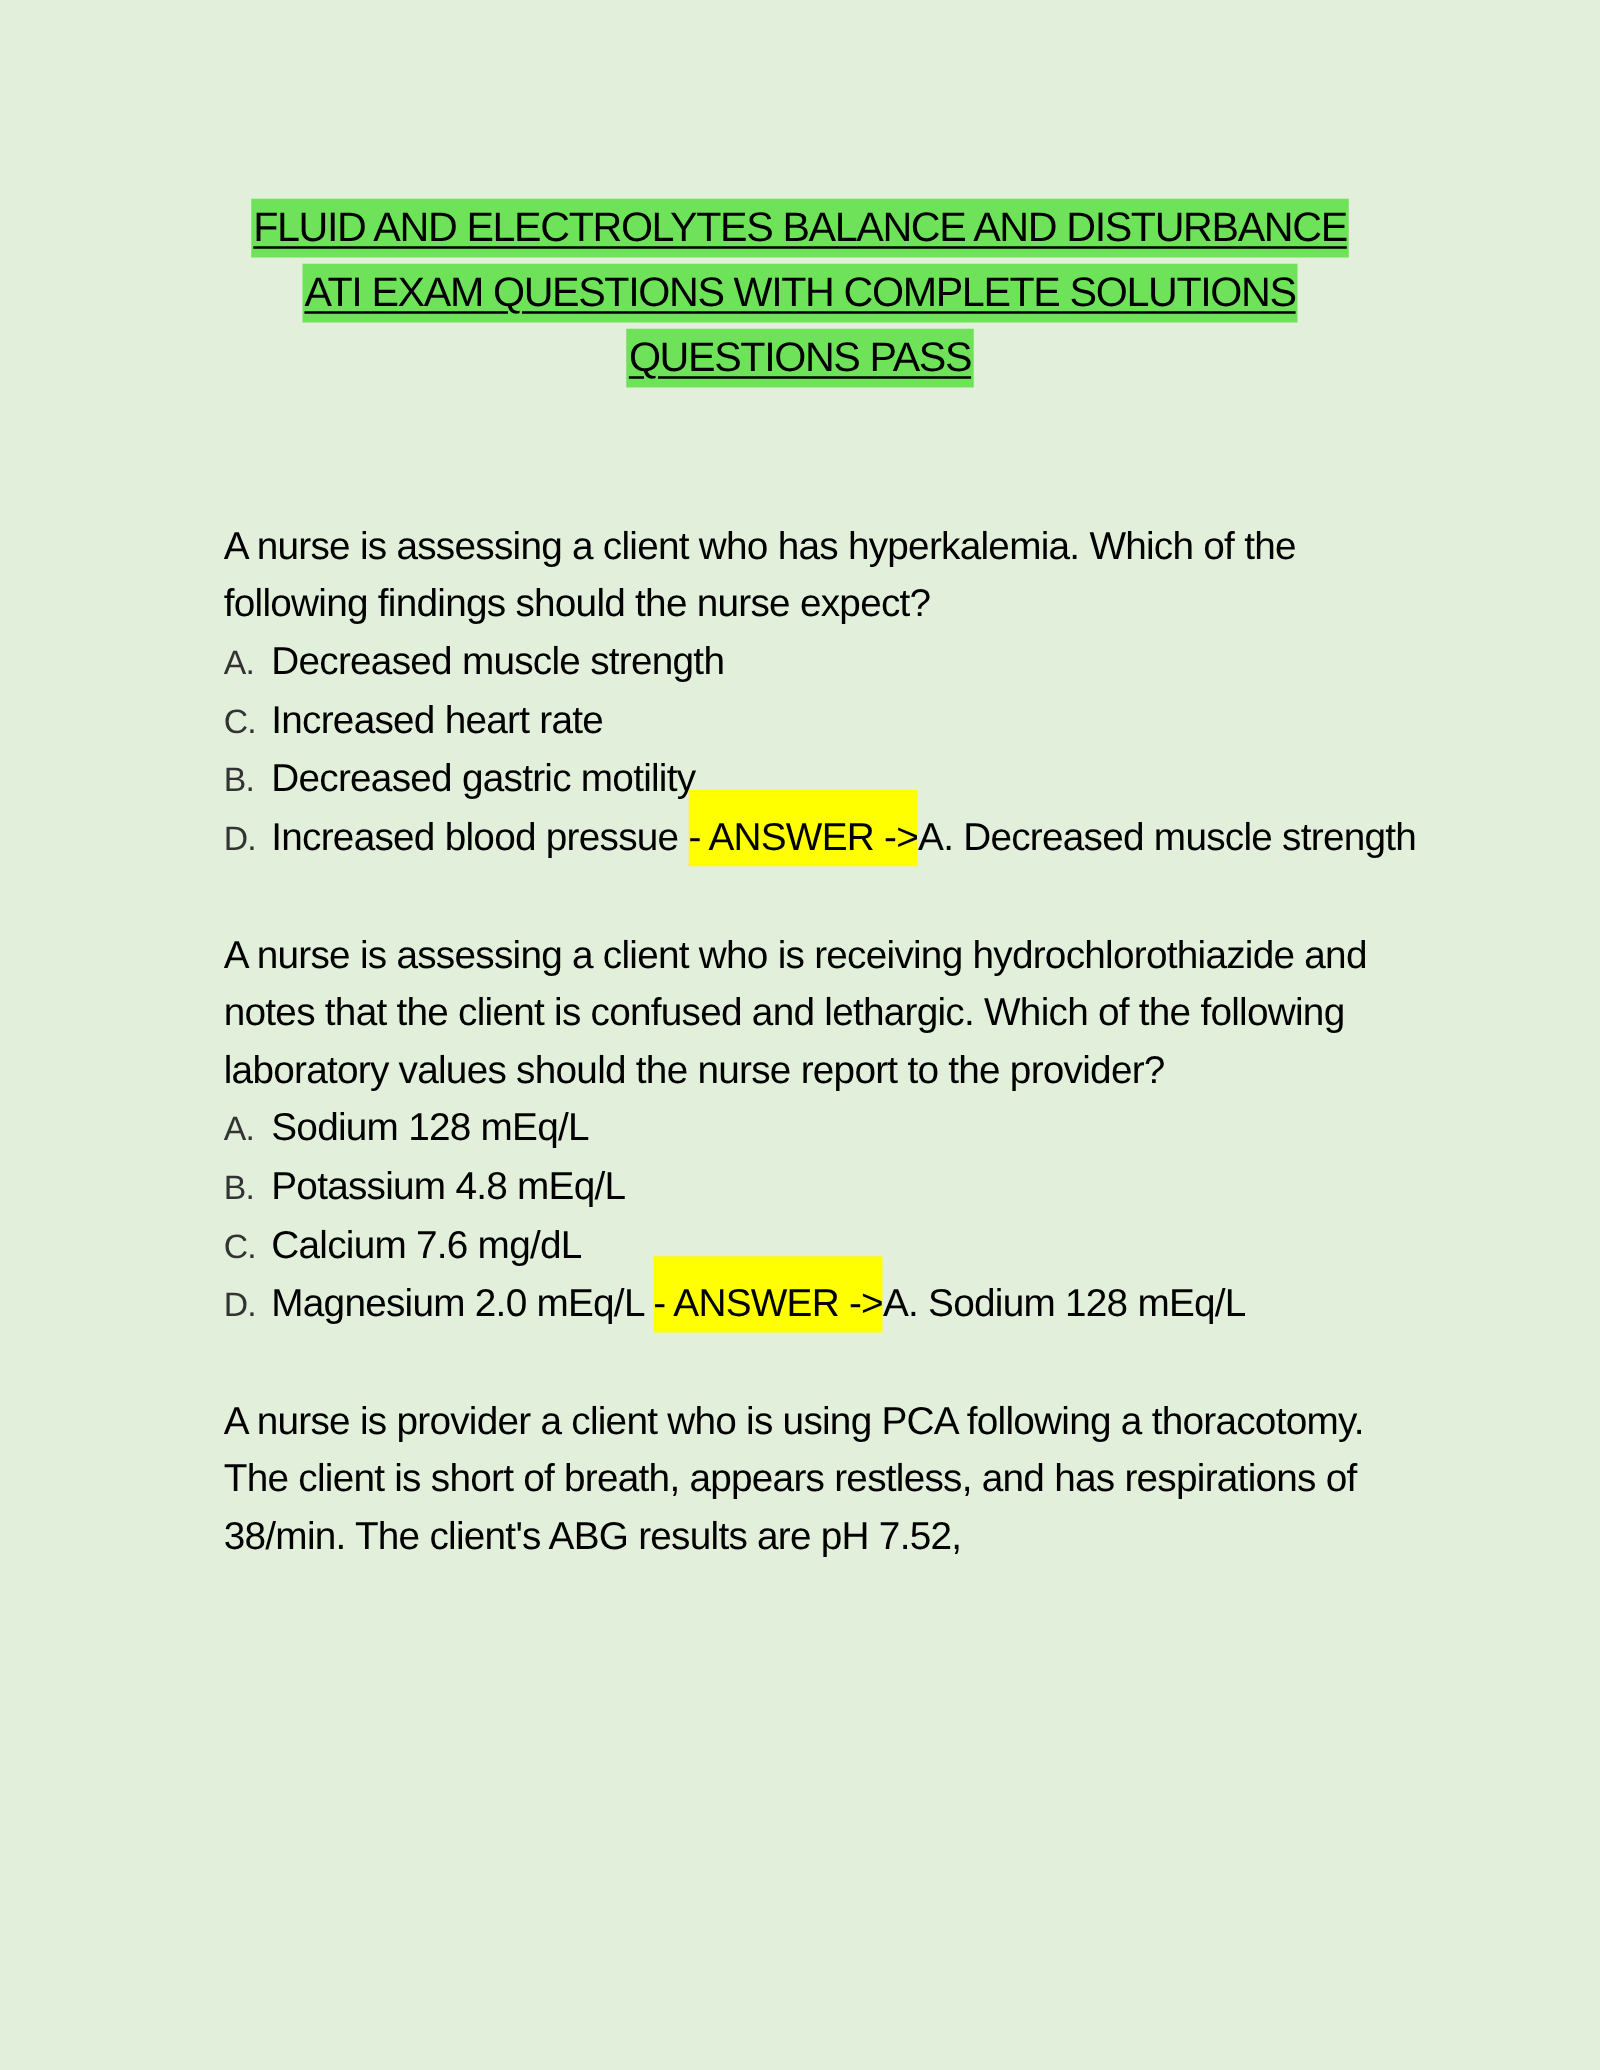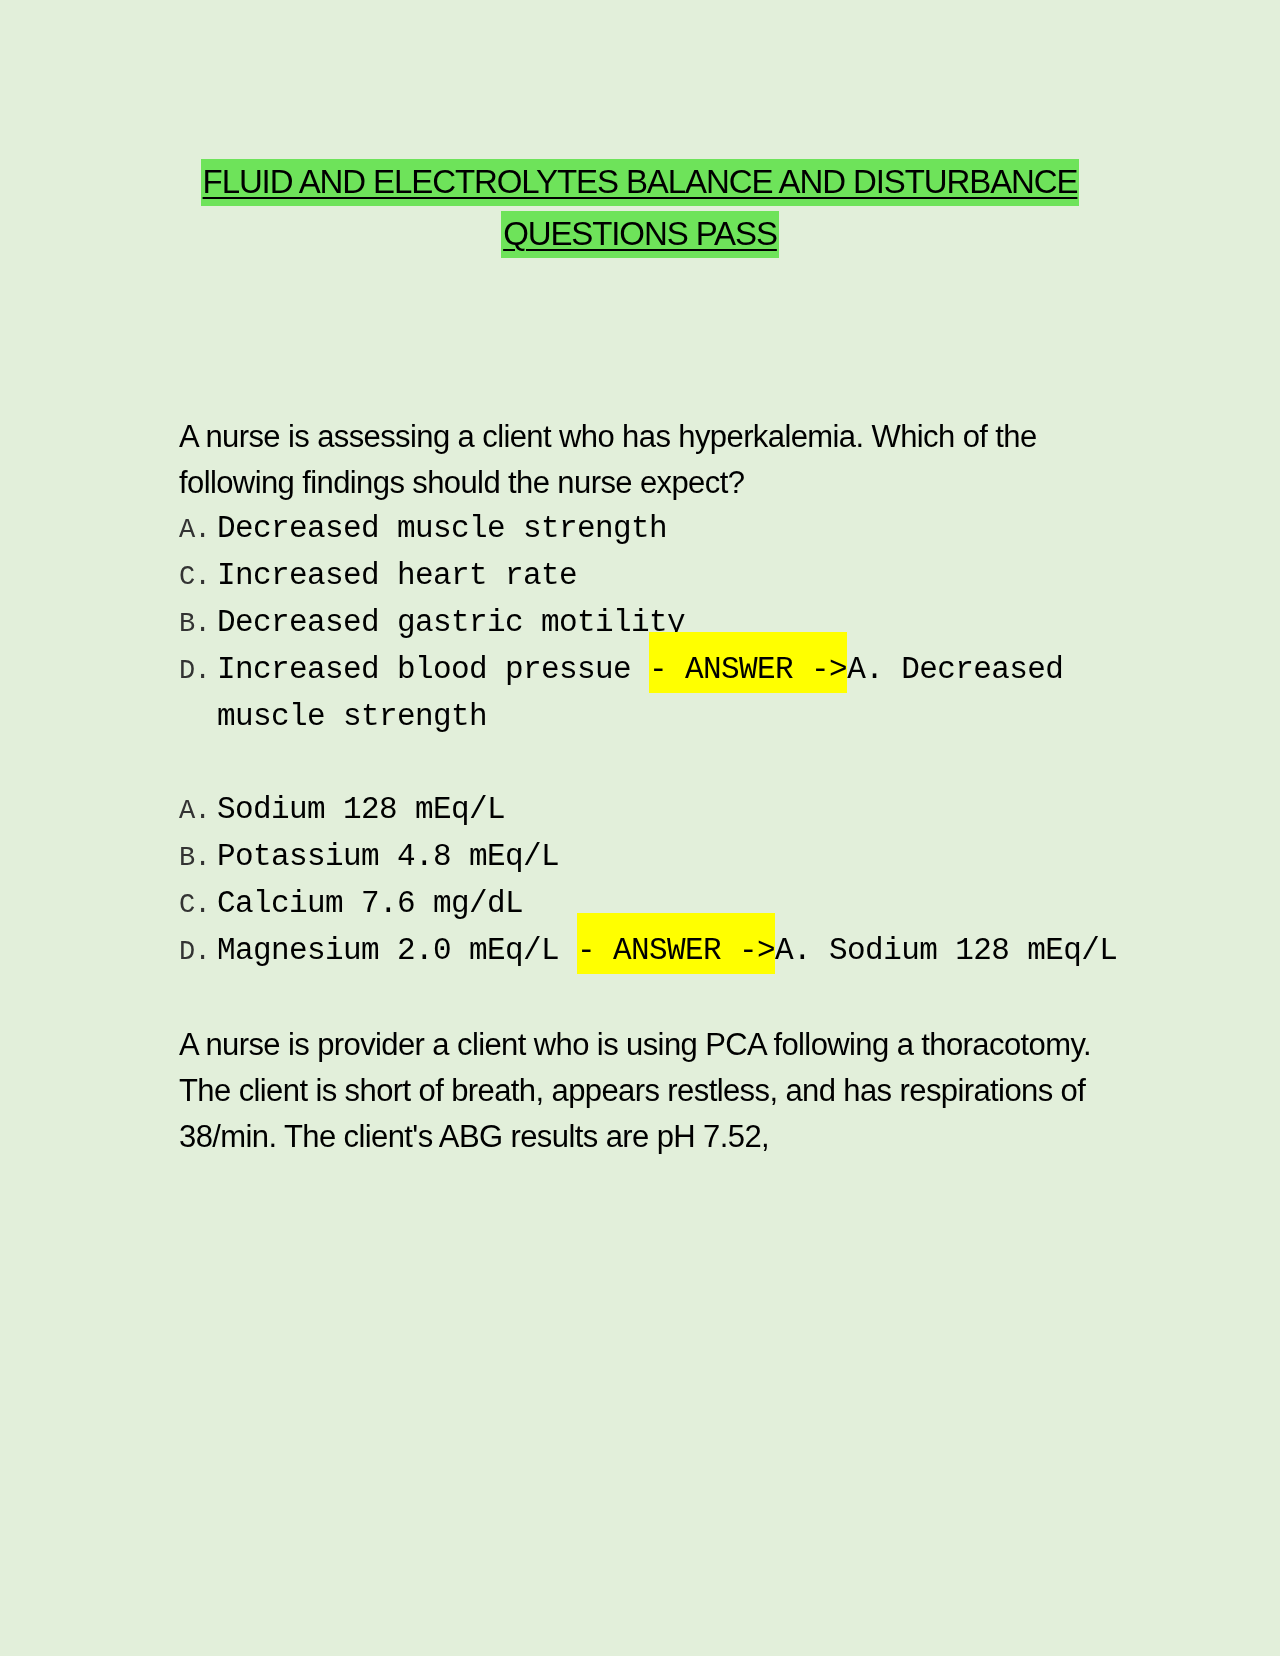--- a/index.html
+++ b/index.html
@@ -56,21 +56,20 @@
   .question {
     margin: 0 0 47px 0;
   }
   .q-text {
     display: block;
   }
   .option {
     display: block;
     padding-left: 38px;
     text-indent: -38px;
-    font-family: Liberation Mono, monospace;
   }
   .opt-letter {
     display: inline-block;
     width: 38px;
     text-indent: 0;
     font-size: 27px;
     color: #333;
   }
   .answer-marker {
     background: #ffff00;
@@ -80,35 +79,39 @@
 </head>
 <body>
 
 <div class="page">
 
   <div class="title-block">
     <div class="title-line">
       <span>FLUID AND ELECTROLYTES BALANCE AND DISTURBANCE</span>
     </div>
     <div class="title-line">
+      <span>ATI EXAM QUESTIONS WITH COMPLETE SOLUTIONS</span>
+    </div>
+    <div class="title-line">
       <span>QUESTIONS PASS</span>
     </div>
   </div>
 
   <div class="content">
 
     <div class="question">
       <span class="q-text">A nurse is assessing a client who has hyperkalemia. Which of the following findings should the nurse expect?</span>
       <span class="option"><span class="opt-letter">A.</span><span>Decreased muscle strength</span></span>
       <span class="option"><span class="opt-letter">C.</span><span>Increased heart rate</span></span>
       <span class="option"><span class="opt-letter">B.</span><span>Decreased gastric motility</span></span>
       <span class="option"><span class="opt-letter">D.</span><span>Increased blood pressue </span><span class="answer-marker">- ANSWER -&gt;</span><span>A. Decreased muscle strength</span></span>
     </div>
 
     <div class="question">
+      <span class="q-text">A nurse is assessing a client who is receiving hydrochlorothiazide and notes that the client is confused and lethargic. Which of the following laboratory values should the nurse report to the provider?</span>
       <span class="option"><span class="opt-letter">A.</span><span>Sodium 128 mEq/L</span></span>
       <span class="option"><span class="opt-letter">B.</span><span>Potassium 4.8 mEq/L</span></span>
       <span class="option"><span class="opt-letter">C.</span><span>Calcium 7.6 mg/dL</span></span>
       <span class="option"><span class="opt-letter">D.</span><span>Magnesium 2.0 mEq/L </span><span class="answer-marker">- ANSWER -&gt;</span><span>A. Sodium 128 mEq/L</span></span>
     </div>
 
     <div class="question">
       <span class="q-text">A nurse is provider a client who is using PCA following a thoracotomy.</span>
       <span class="q-text">The client is short of breath, appears restless, and has respirations of 38/min. The client's ABG results are pH 7.52,</span>
     </div>

